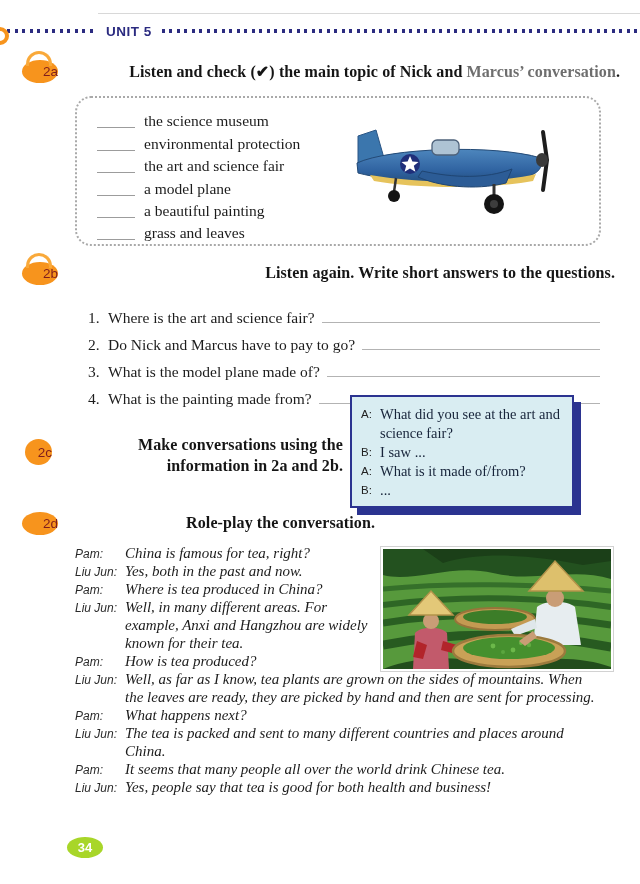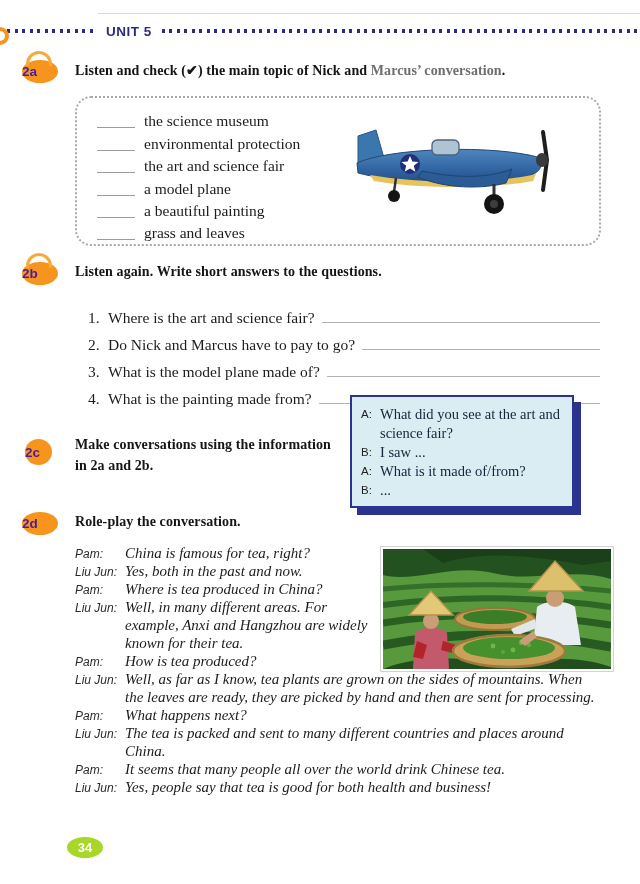--- a/index.html
+++ b/index.html
@@ -35,38 +35,39 @@
   }
   .crescent {
     position: absolute; top: 27px; left: -9px;
     width: 18px; height: 18px; border-radius: 50%;
     border: 4px solid #f7941d; background: #fff;
   }
   
   .badge {
     position: absolute;
     background: #f7941d;
-    color: #4c1d95;
+    color: #7f1d1d;
     font-family: "Liberation Sans", "DejaVu Sans", sans-serif;
-    font-weight: bold; font-size: 13.5px;
-    display: flex; align-items: center; justify-content: flex-start;
+    font-weight: normal; font-size: 13.5px;
+    display: flex; align-items: center; justify-content: flex-end;
   }
   .badge-oval { width: 36px; height: 23px; border-radius: 50%; }
   .badge-circle { width: 27px; height: 26px; border-radius: 50%; margin-top: 8px; }
   .phones-arc {
     position: absolute; top: -9px; left: 4px;
     width: 26px; height: 15px;
     border: 3.5px solid #f9a93a; border-bottom: none;
     border-radius: 13px 13px 0 0;
   }
   
   .sec-title {
     position: absolute; left: 75px;
-    font-weight: bold; font-size: 14px; color: #151515;
+    font-weight: bold; font-size: 16px; color: #151515;
     letter-spacing: 0.1px;
+    text-align: right;
   }
   .gray-text { color: #6e6e6e; font-weight: bold; }
   
   .check-box {
     position: absolute; left: 75px; top: 96px;
     width: 526px; height: 150px;
     border: 2px dotted #a9a9a9; border-radius: 16px;
     padding: 11px 0 0 20px;
   }
   .check-row { display: flex; align-items: flex-end; height: 22.4px; }

